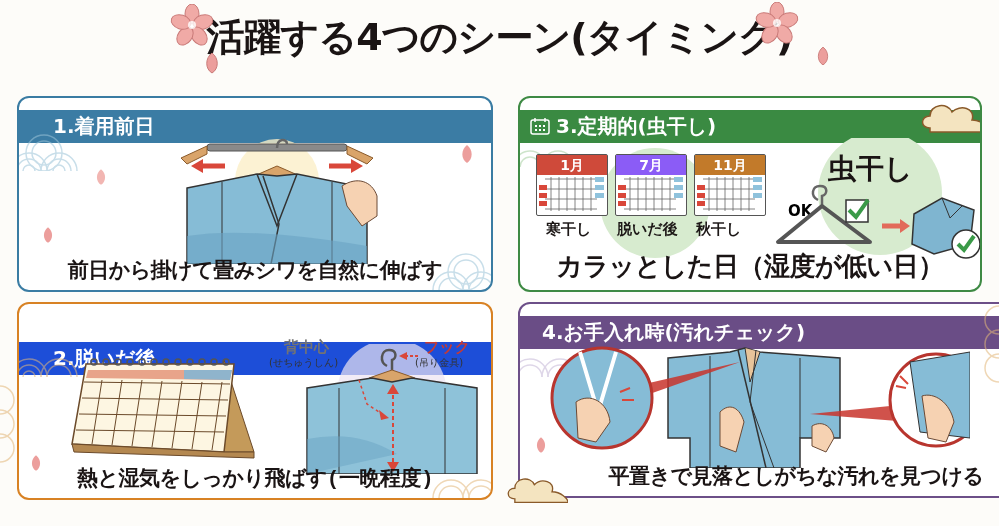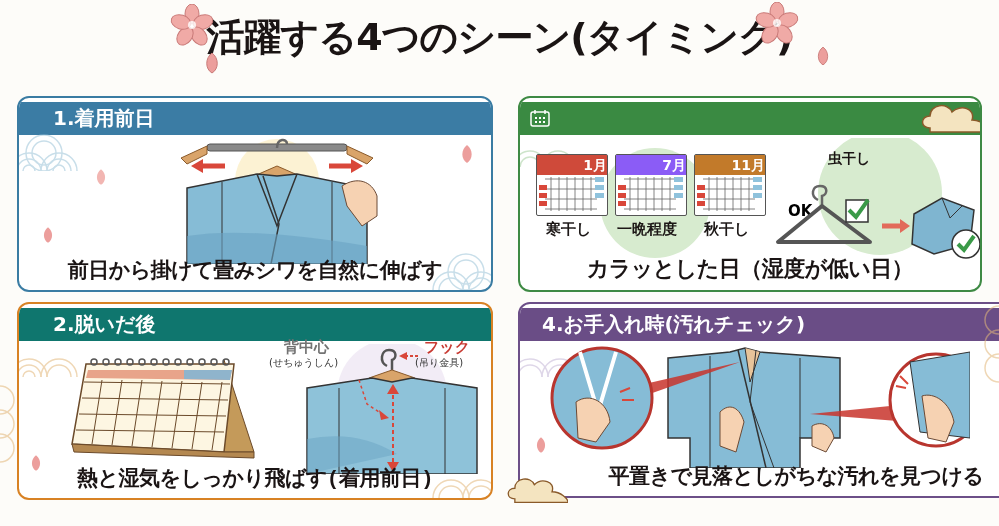--- a/index.html
+++ b/index.html
@@ -15,48 +15,48 @@
     text-align: center; font-size: 38px; font-weight: bold;
     letter-spacing: -1px; color: #1a1414;
   }
   .sakura { position: absolute; }
   .petal { position: absolute; }
   .panel {
     position: absolute; background: #fff;
     border: 2px solid; border-radius: 12px; overflow: hidden;
   }
   .panel .hdr {
-    position: absolute; left: 0; top: 4px; right: 0; height: 33px;
+    position: absolute; left: 0; top: 12px; right: 0; height: 33px;
     color: #fff; font-weight: bold; font-size: 20px;
     padding-left: 34px; line-height: 33px;
   }
   .panel .caption {
     position: absolute; left: 0; right: 0; bottom: 6px;
     text-align: center; font-size: 21px; font-weight: bold; color: #1a1414;
     letter-spacing: -0.5px;
     font-family: Liberation Mono, monospace;
   }
   .wave { position: absolute; opacity: 0.55; }
   .art { position: absolute; }
   .lbl { position: absolute; font-weight: bold; }
   #p1 { left: 17px; top: 96px; width: 476px; height: 196px; border-color: #3a7ca3; }
   #p1 .hdr { background: #3b7ca4; }
   #p2 { left: 17px; top: 302px; width: 476px; height: 198px; border-color: #d88224; }
-  #p2 .hdr { background: #0f766e; }
+  #p2 .hdr { background: #1d4ed8; margin-top: 26px; }
   #p3 { left: 518px; top: 96px; width: 464px; height: 196px; border-color: #3e8a44; }
   #p3 .hdr { background: #3a8a42; padding-left: 10px; }
   #p4 { left: 518px; top: 302px; width: 556px; height: 196px; border-color: #6c4f88; }
   #p4 .hdr { background: #6a4d86; padding-left: 22px; }
   .cal-mini {
     position: absolute; width: 72px; height: 62px; border: 1.5px solid #555;
     background: #fff; border-radius: 2px;
   }
   .cal-mini .mh {
     height: 20px; color: #fff; font-weight: bold; font-size: 14px;
-    text-align: right; line-height: 20px;
+    text-align: center; line-height: 20px;
   }
   .cal-sub { position: absolute; font-size: 15px; font-weight: bold; }
 </style>
 </head>
 <body>
 
 <div class="title">活躍する4つのシーン(タイミング)</div>
 
 <svg class="sakura" style="left:170px;top:4px" width="44" height="42" viewBox="0 0 44 42">
   <g fill="#f0aaa6" stroke="#c97a78" stroke-width="1">
@@ -210,38 +210,38 @@
     <path d="M108 12 L122 12" stroke="#d9473a" stroke-width="2" stroke-dasharray="3 2"></path>
       <path d="M102 12 L110 8 L110 16Z" fill="#d9473a"></path>
   </svg>
   <div class="lbl" style="left:265px;top:34px;font-size:15px;color:#737373">背中心</div>
   <div class="lbl" style="left:250px;top:52px;font-size:10px;color:#333;font-weight:normal">(せちゅうしん)</div>
   <div class="lbl" style="left:405px;top:34px;font-size:15px;color:#c83a32">フック</div>
   <div class="lbl" style="left:396px;top:52px;font-size:10px;color:#333;font-weight:normal">(吊り金具)</div>
   <svg class="petal" style="left:10px;top:150px" width="14" height="18" viewBox="0 0 18 22">
       <path d="M9 1 C16 6 16 17 9 21 C2 17 2 6 9 1Z" fill="#ec9e9c"></path>
     </svg>
-  <div class="caption">熱と湿気をしっかり飛ばす(着用前日)</div>
+  <div class="caption">熱と湿気をしっかり飛ばす(一晩程度)</div>
 </div>
 
 <div class="panel" id="p3">
   <div class="hdr">
     <svg width="20" height="18" viewBox="0 0 20 18" style="vertical-align:-2px;margin-right:6px">
       <rect x="1" y="3" width="18" height="14" rx="2" fill="none" stroke="#fff" stroke-width="1.5"></rect>
       <line x1="5" y1="1" x2="5" y2="5" stroke="#fff" stroke-width="1.5"></line>
         <line x1="15" y1="1" x2="15" y2="5" stroke="#fff" stroke-width="1.5"></line>
       <g fill="#fff">
           <rect x="5" y="8" width="2" height="2"></rect>
           <rect x="9" y="8" width="2" height="2"></rect>
           <rect x="13" y="8" width="2" height="2"></rect>
       <rect x="5" y="12" width="2" height="2"></rect>
           <rect x="9" y="12" width="2" height="2"></rect>
           <rect x="13" y="12" width="2" height="2"></rect>
         </g>
-    </svg>
+    </svg><span>3.定期的(虫干し)</span>
   </div>
   <svg class="wave" style="left:0;top:33px" width="50" height="36" viewBox="0 0 50 36">
     <g fill="none" stroke="#a6cfa0" stroke-width="1.5">
         <circle cx="10" cy="36" r="16"></circle>
         <circle cx="10" cy="36" r="10"></circle>
         <circle cx="38" cy="36" r="16"></circle>
         <circle cx="38" cy="36" r="10"></circle>
       </g>
   </svg>
   <svg class="art" style="left:70px;top:40px" width="380" height="120" viewBox="0 0 380 120">
@@ -323,41 +323,41 @@
           <rect x="2" y="26" width="8" height="5"></rect>
         </g>
       <g fill="#8fc2dc">
           <rect x="58" y="2" width="9" height="5"></rect>
           <rect x="58" y="10" width="9" height="5"></rect>
           <rect x="58" y="18" width="9" height="5"></rect>
         </g>
     </svg>
   </div>
   <div class="cal-sub" style="left:26px;top:122px">寒干し</div>
-  <div class="cal-sub" style="left:97px;top:122px">一晩程度</div>
-  <div class="cal-sub" style="left:184px;top:122px">秋干し</div>
-
-  <div class="lbl" style="left:308px;top:52px;font-size:14px;color:#1a1414">虫干し</div>
+  <div class="cal-sub" style="left:97px;top:122px">脱いだ後</div>
+  <div class="cal-sub" style="left:176px;top:122px">秋干し</div>
+
+  <div class="lbl" style="left:308px;top:52px;font-size:28px;color:#1a1414">虫干し</div>
   <div class="lbl" style="left:268px;top:104px;font-size:15px;color:#000000">OK</div>
   <svg class="art" style="left:254px;top:86px" width="210" height="76" viewBox="0 0 210 76">
     <path d="M44 16 C36 12 38 2 46 2 C54 2 54 10 48 12 L48 22" fill="none" stroke="#666" stroke-width="2.5"></path>
     <path d="M48 22 L4 58 L96 58Z" fill="none" stroke="#555" stroke-width="4" stroke-linejoin="round"></path>
     <rect x="72" y="16" width="22" height="22" fill="#fff" stroke="#333" stroke-width="1.5"></rect>
     <path d="M75 26 L82 33 L94 16" fill="none" stroke="#3a9a48" stroke-width="4"></path>
     <path d="M108 42 L130 42" stroke="#e26a5a" stroke-width="5"></path>
       <path d="M136 42 L126 35 L126 49Z" fill="#e26a5a"></path>
     <path d="M140 30 L168 14 L200 26 L196 60 L160 70 L138 60Z" fill="#7fb5d0" stroke="#333" stroke-width="1.5"></path>
     <path d="M168 14 L176 34 L188 22" fill="none" stroke="#333"></path>
     <circle cx="192" cy="60" r="14" fill="#fff" stroke="#333" stroke-width="1.5"></circle>
     <path d="M184 60 L190 66 L200 52" fill="none" stroke="#3a9a48" stroke-width="4"></path>
   </svg>
   <svg style="position:absolute;right:-10px;top:0" width="70" height="40" viewBox="0 0 70 40">
     <path d="M10 30 C0 30 0 18 10 18 C10 6 28 4 32 14 C40 6 56 10 52 22 C62 22 70 30 70 34 L10 34Z" fill="#f4e4c0" stroke="#8a5a2a" stroke-width="1.5"></path>
   </svg>
-  <div class="caption" style="font-size:22px">カラッとした日（湿度が低い日）</div>
+  <div class="caption" style="font-size:26px">カラッとした日（湿度が低い日）</div>
 </div>
 
 <div class="panel" id="p4">
   <div class="hdr">4.お手入れ時(汚れチェック)</div>
   <svg class="wave" style="left:0;top:33px" width="60" height="40" viewBox="0 0 60 40">
     <g fill="none" stroke="#c4b6d6" stroke-width="1.5">
         <circle cx="10" cy="40" r="18"></circle>
         <circle cx="10" cy="40" r="12"></circle>
         <circle cx="40" cy="40" r="18"></circle>
         <circle cx="40" cy="40" r="12"></circle>

